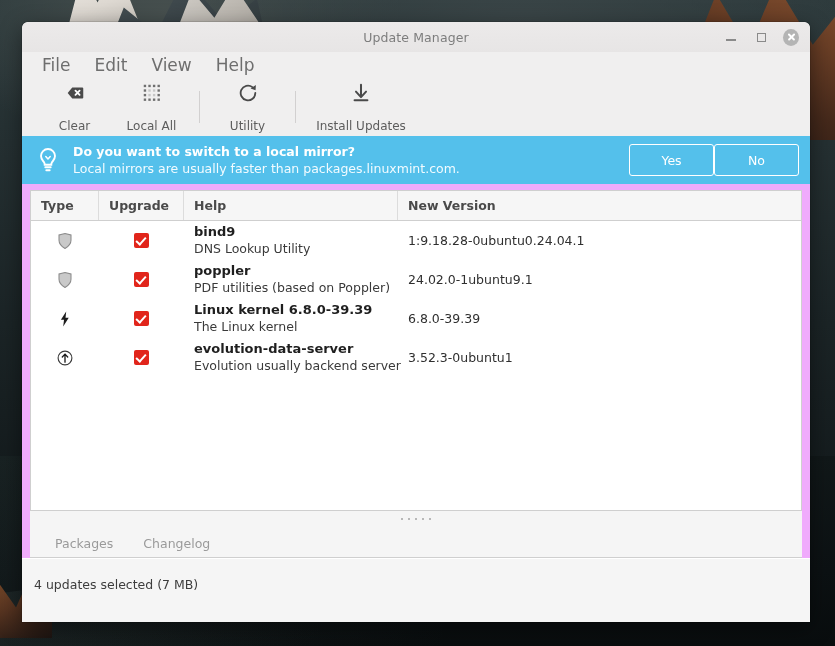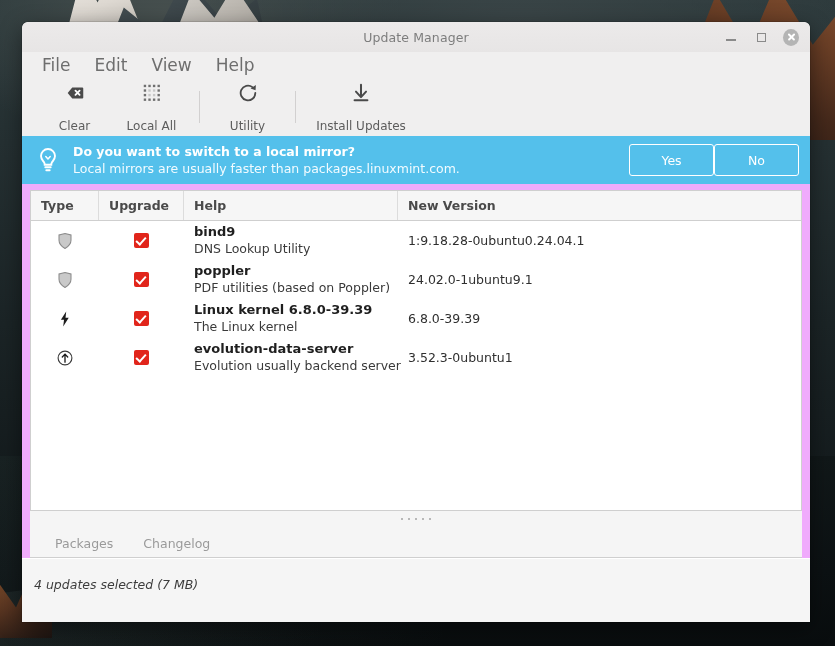--- a/index.html
+++ b/index.html
@@ -361,21 +361,20 @@
     border-radius: 3px 3px 0 0;
   }
 
   
   #info-panel {
     height: 64px;
     background: #f5f5f5;
     border-top: 1px solid #ffffff;
     padding: 18px 0 0 12px;
     flex: none;
-    font-style: italic;
   }
   #status-text {
     font-size: 12.5px;
     color: #3d3d3d;
   }
 </style>
 </head>
 <body>
 
 <div id="desktop">

